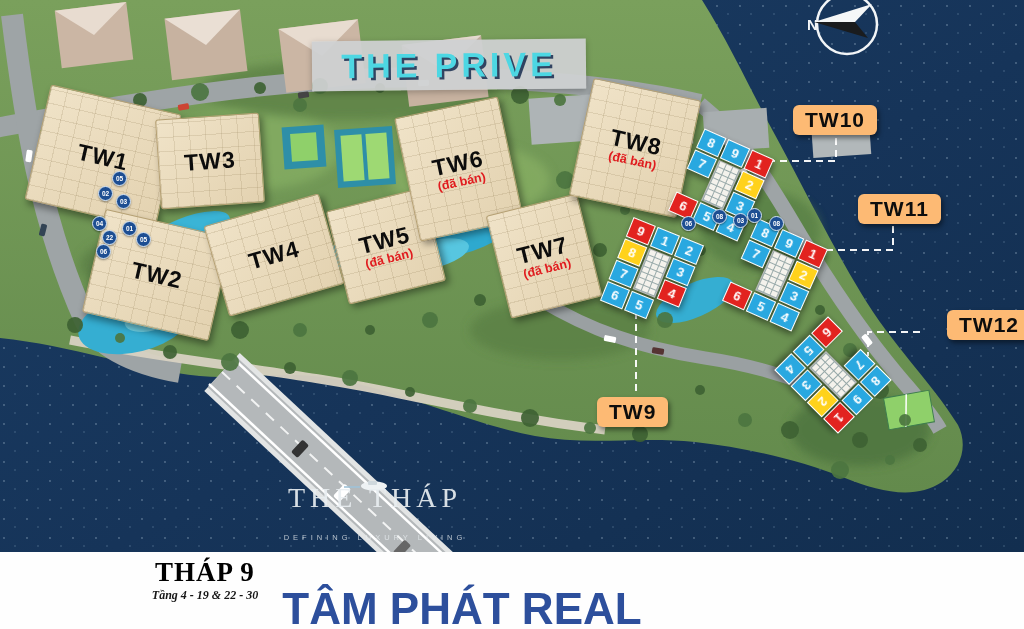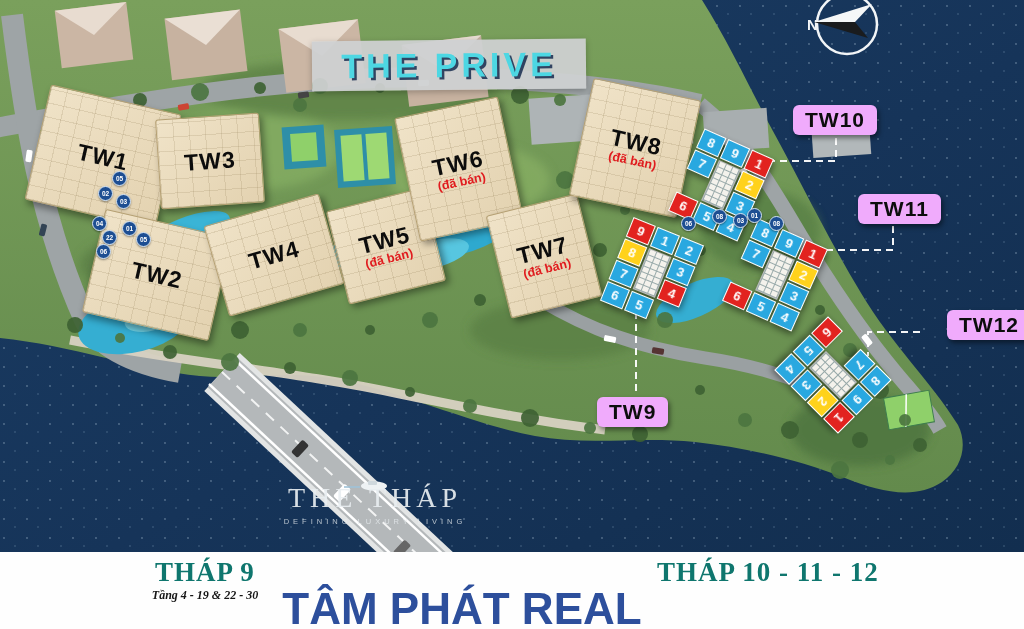--- a/index.html
+++ b/index.html
@@ -32,37 +32,37 @@
          grid-template-rows:repeat(4,21px);gap:2px;filter:drop-shadow(2px 3px 3px rgba(0,0,0,.45));}
   .ucell{border:1.5px solid #fff;display:flex;align-items:center;justify-content:center;
          color:#fff;font-size:13px;font-weight:800;}
   .ucell.blue{background:#29a8e0;}
   .ucell.red{background:#e2231f;}
   .ucell.yellow{background:#ffd21c;}
   .ucore{background:#f4f2ec;border:1px solid #bbb;
          background-image:repeating-linear-gradient(0deg,#9aa 0 1px,transparent 1px 6px),
                           repeating-linear-gradient(90deg,#9aa 0 1px,transparent 1px 7px);}
   
-  .tag{position:absolute;background:#f0abfc;border:1px solid #cdb astratto;border:1px solid #cdb astratto;
+  .tag{position:absolute;background:#fdba74;border:1px solid #cdb astratto;border:1px solid #cdb astratto;
        border-radius:6px;padding:3px 12px;box-shadow:2px 3px 5px rgba(0,0,0,.45);
        font-size:21px;font-weight:900;color:#0d0d0d;letter-spacing:1px;}
   
   .wmark{position:absolute;left:280px;top:482px;width:190px;text-align:center;color:#e9eef1;}
   .wmark .wt{font-family:"Liberation Serif",serif;font-size:28px;letter-spacing:5px;opacity:.92;}
-  .wmark .ws{font-size:7.5px;letter-spacing:4px;opacity:.75;margin-top:3px;}
+  .wmark .ws{font-size:7.5px;letter-spacing:4px;opacity:.75;margin-top:19px;}
   
   .badge{position:absolute;width:13px;height:13px;border-radius:50%;background:#1d4e92;
          border:1px solid #d7e6f5;color:#fff;font-size:6.5px;font-weight:700;
          display:flex;align-items:center;justify-content:center;box-shadow:0 1px 2px rgba(0,0,0,.4);}
   
   #footer{position:absolute;left:0;top:552px;width:1024px;height:77px;background:#fefefe;}
   .f-left{position:absolute;left:85px;top:6px;width:240px;text-align:center;}
   .f-right{position:absolute;left:628px;top:6px;width:280px;text-align:center;}
   .f-title{font-family:"Liberation Serif",serif;font-size:27px;font-weight:700;
-           color:#0f766e;letter-spacing:1px;line-height:1.05;}
+           color:#000000;letter-spacing:1px;line-height:1.05;}
   .f-sub{font-family:"Liberation Serif",serif;font-style:italic;font-weight:700;
          font-size:12px;color:#161616;margin-top:2px;}
   .f-brand{position:absolute;left:282px;top:12px;width:360px;text-align:center;
            font-size:44px;font-weight:800;color:#2d4f9c;letter-spacing:0px;margin-top:20px;}
 </style>
 </head>
 <body>
 
 <div id="stage">
   <div id="map">
@@ -367,17 +367,16 @@
     </div>
   </div>
 
   <div id="footer">
     <div class="f-left">
       <div class="f-title">THÁP 9</div>
       <div class="f-sub">Tầng 4 - 19 &amp; 22 - 30</div>
     </div>
     <div class="f-brand">TÂM PHÁT REAL</div>
     <div class="f-right">
-      <div class="f-title">THÁP 10 - 11 - 12</div>
     </div>
 
   </div>
 </div>
 
 </body></html>

